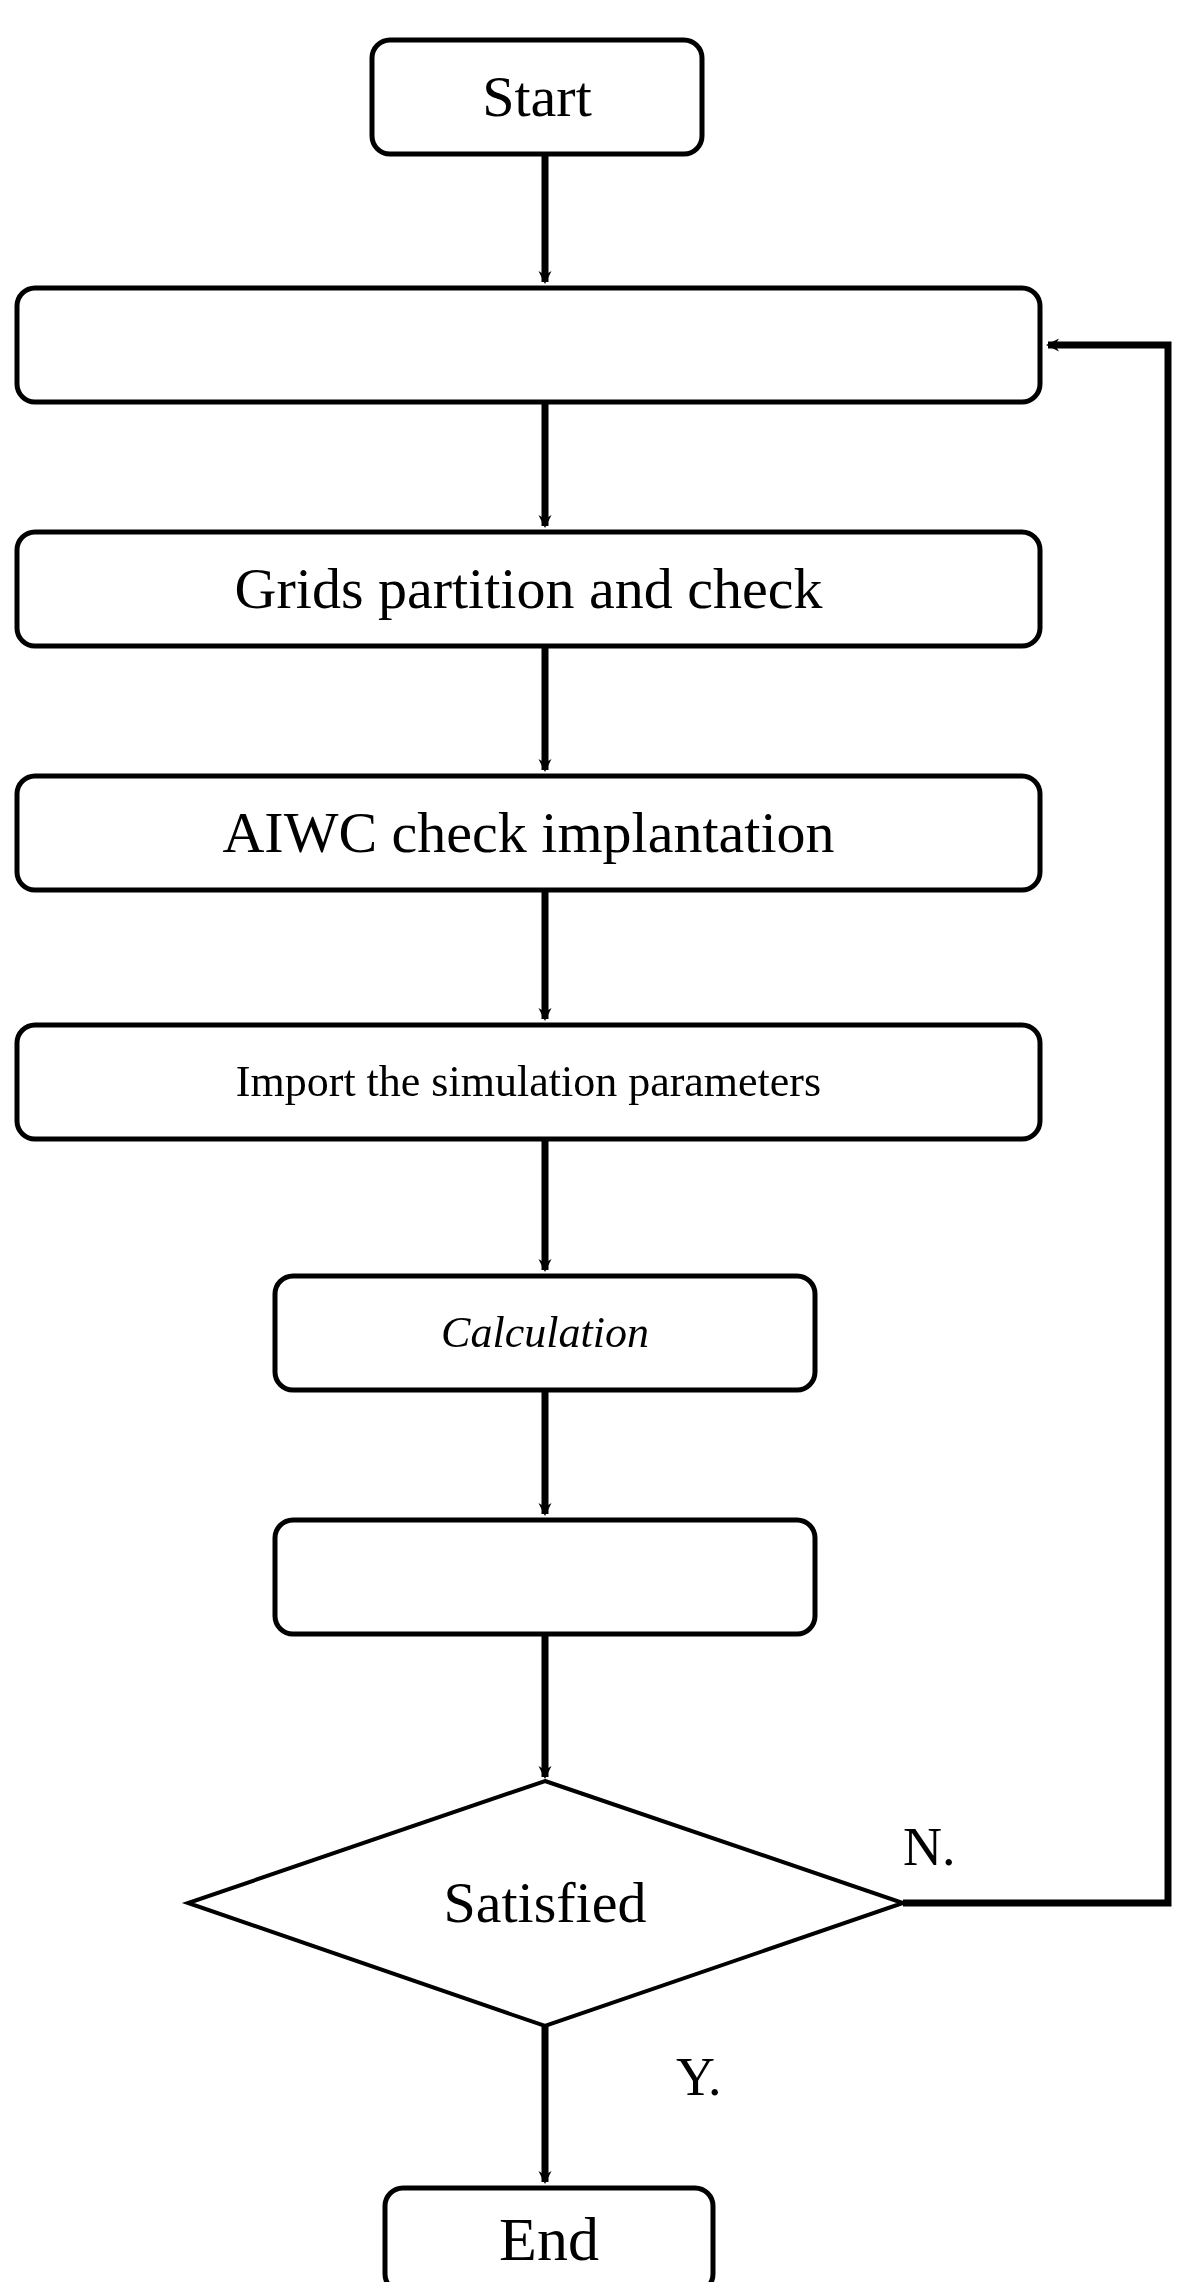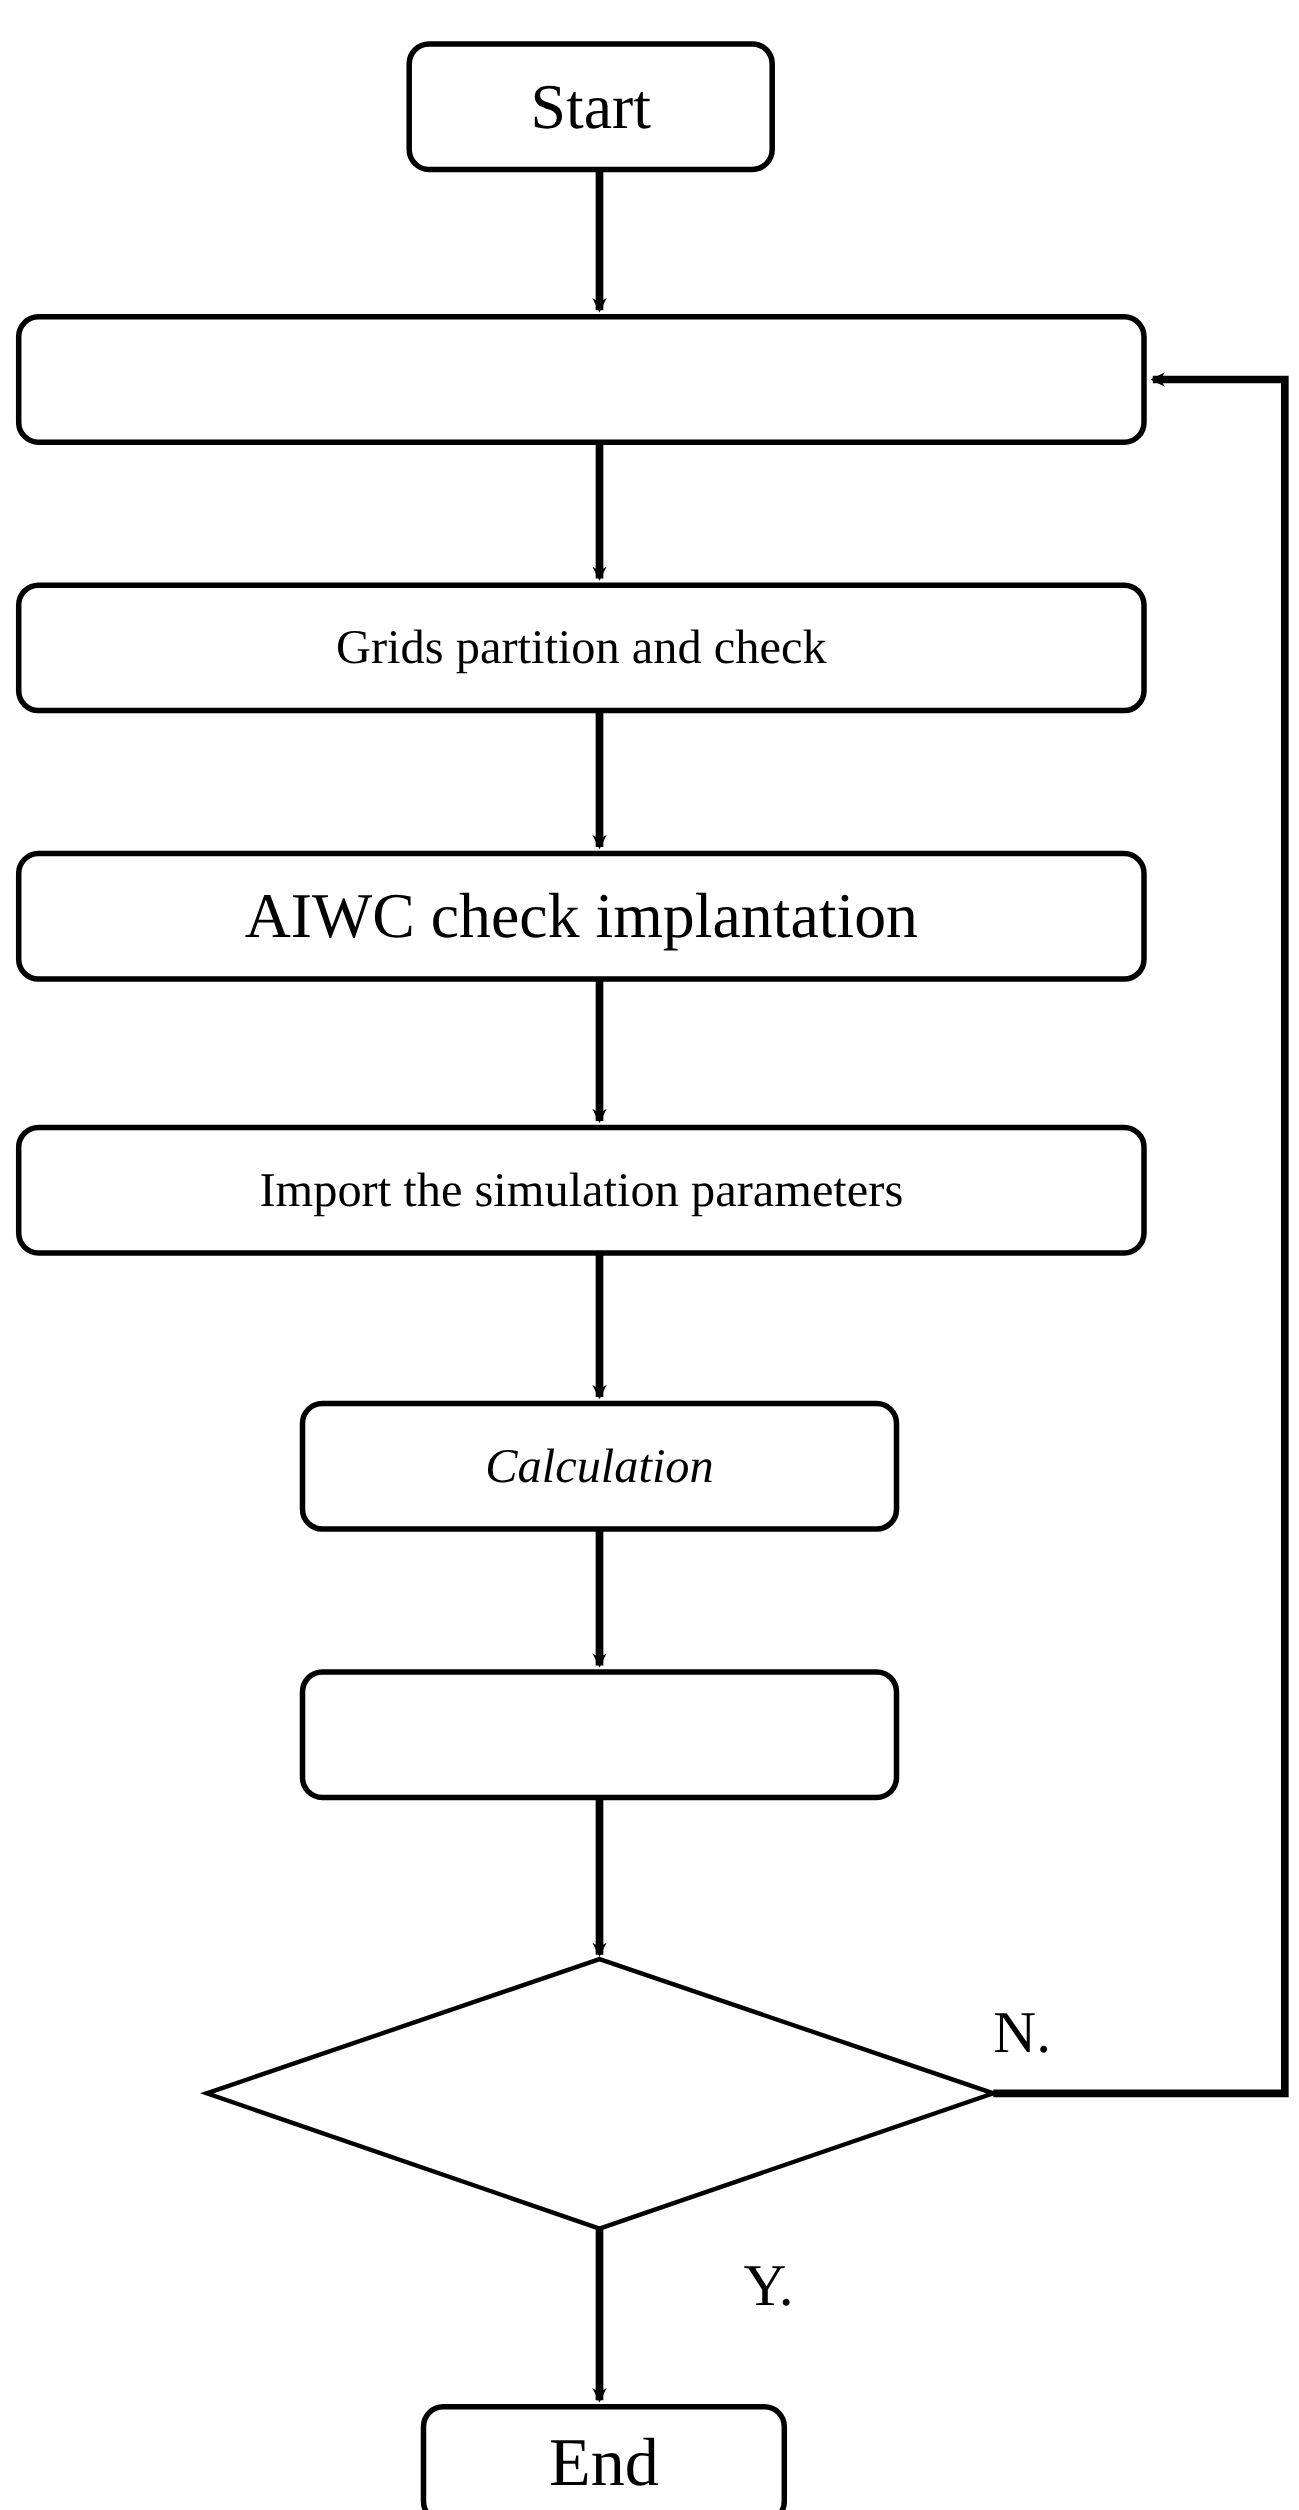--- a/index.html
+++ b/index.html
@@ -99,29 +99,30 @@
     <line x1="545" y1="1614" x2="545" y2="1757" stroke="#000000" stroke-width="7" marker-end="url(#arrowhead)"></line>
 
     <line x1="545" y1="2006" x2="545" y2="2162" stroke="#000000" stroke-width="7" marker-end="url(#arrowhead)"></line>
 
     <path d="M903,1883 L1168,1883 L1168,325 L1048,325" fill="none" stroke="#000000" stroke-width="7" marker-end="url(#arrowhead)"></path>
   </svg>
 
   <div class="node-label" style="left:372px; top:20px; width:330px; height:114px; font-size:58px;">Start</div>
 
 
-  <div class="node-label" style="left:17px; top:512px; width:1023px; height:114px; font-size:44px;">Grids partition and check</div>
+  <div class="node-label" style="left:17px; top:512px; width:1023px; height:114px; font-size:58px;">Grids partition and check</div>
 
   <div class="node-label" style="left:17px; top:756px; width:1023px; height:114px; font-size:58px;">AIWC check implantation</div>
 
   <div class="node-label" style="left:17px; top:1005px; width:1023px; height:114px; font-size:44px;">Import the simulation parameters</div>
 
   <div class="node-label" style="left:275px; top:1256px; width:540px; height:114px; font-size:44px;font-style:italic;">Calculation</div>
 
 
+  <div class="node-label" style="left:345px; top:1826px; width:400px; height:114px; font-size:58px;">Satisfied</div>
 
   <div class="node-label" style="left:385px; top:2168px; width:328px; height:104px; font-size:62px;">End</div>
 
   <div class="edge-label" style="left:903px; top:1800px;">N.</div>
 
   <div class="edge-label" style="left:676px; top:2030px;">Y.</div>
 
   <div class="hit" style="left:372px; top:20px; width:330px; height:114px;"></div>
   <div class="hit" style="left:17px; top:268px; width:1023px; height:114px;"></div>
   <div class="hit" style="left:17px; top:512px; width:1023px; height:114px;"></div>

